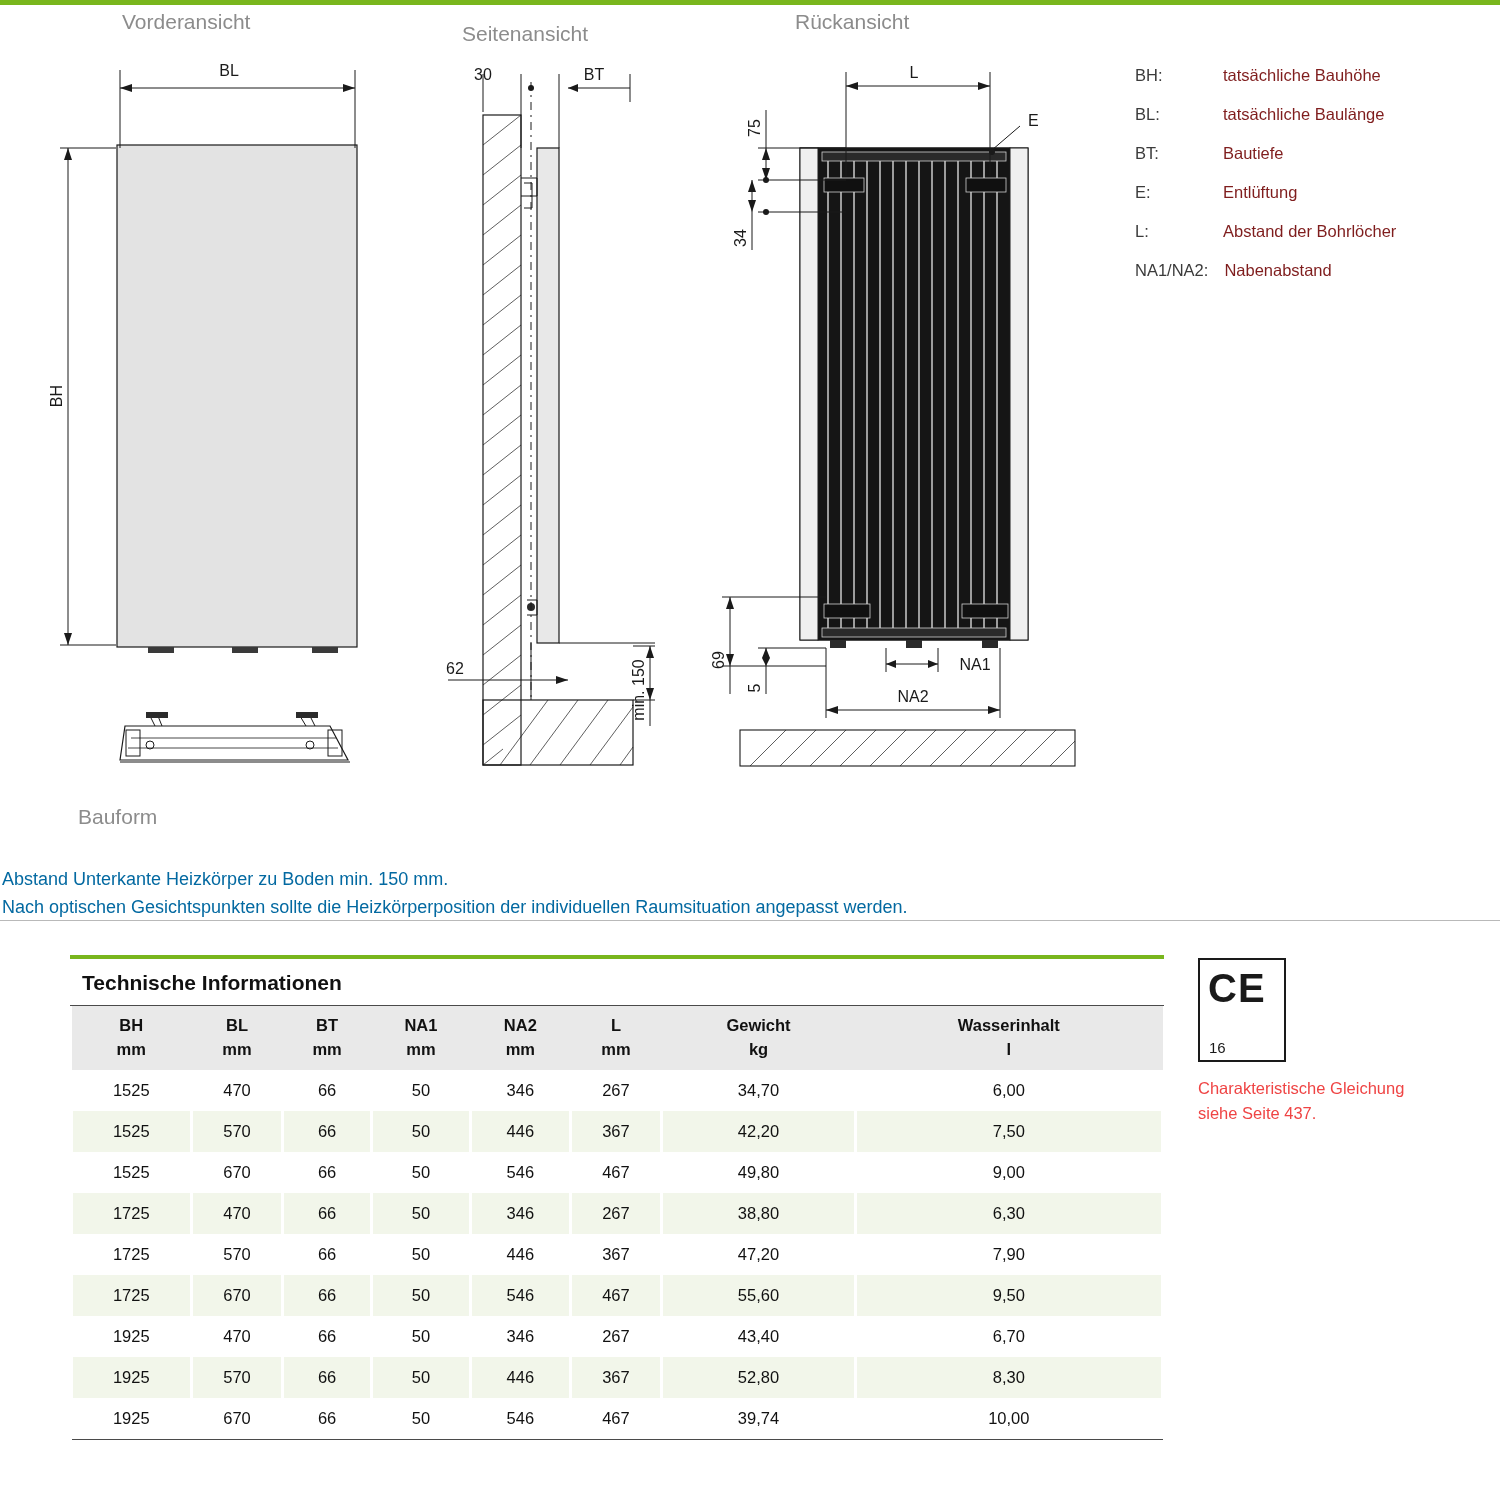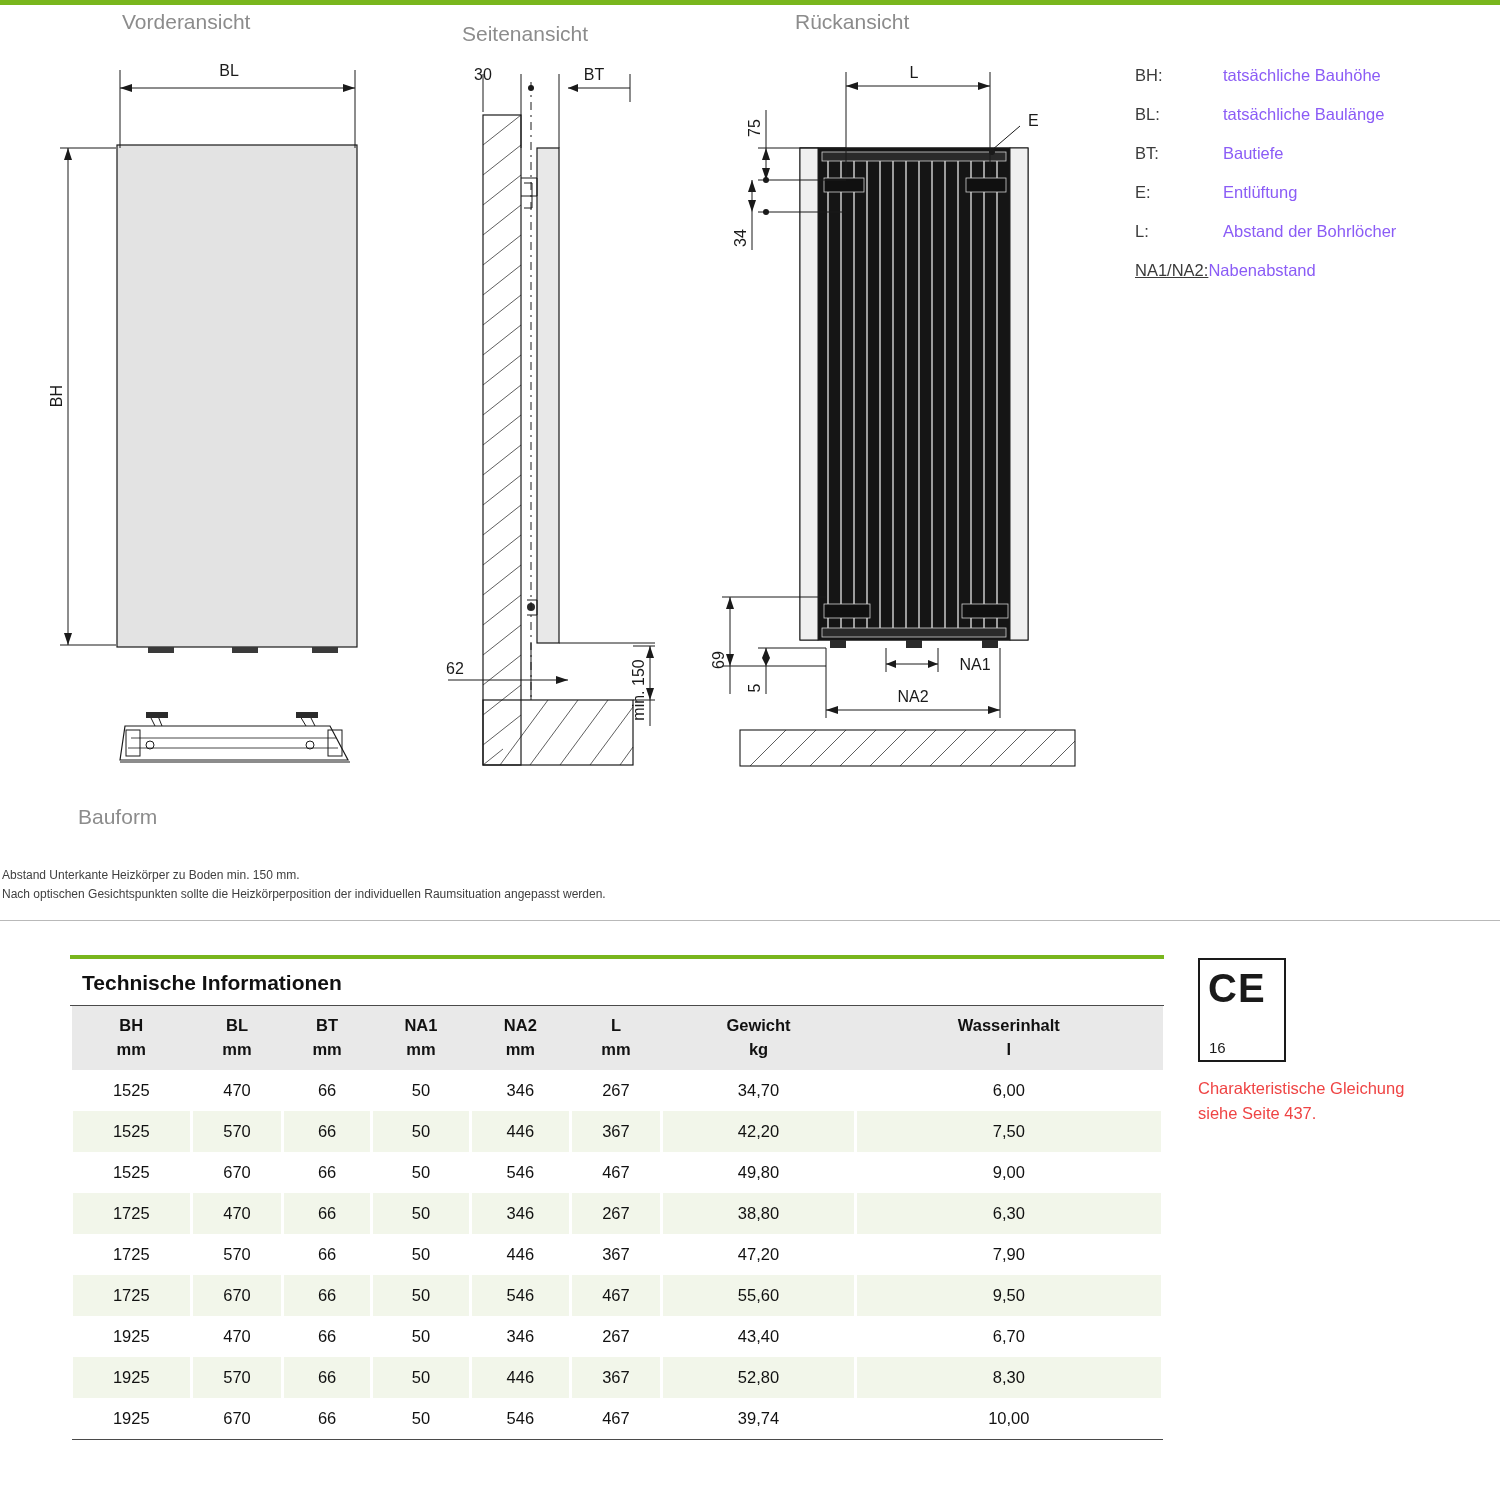--- a/index.html
+++ b/index.html
@@ -50,30 +50,30 @@
   }
   .legend-row {
     display: flex;
     margin-bottom: 20px;
   }
   .legend-key {
     width: 88px;
     flex: 0 0 88px;
     color: #3b3b3b;
   }
-  .legend-val { color: #8b5cf6; }
-  .legend-row.wide .legend-key { width: auto; flex: 0 0 auto; margin-right: 0; text-decoration: underline; }
+  .legend-val { color: #7f1d1d; }
+  .legend-row.wide .legend-key { width: auto; flex: 0 0 auto; margin-right: 16px; }
 
   
   .notes {
     position: absolute;
     left: 2px;
     top: 866px;
-    font-size: 12px;
-    color: #404040;
+    font-size: 18px;
+    color: #0369a1;
     line-height: 1.55;
   }
   .hr-thin {
     position: absolute;
     left: 0; top: 920px;
     width: 1500px; height: 1px;
     background: #b9b9b9;
   }
 
   

